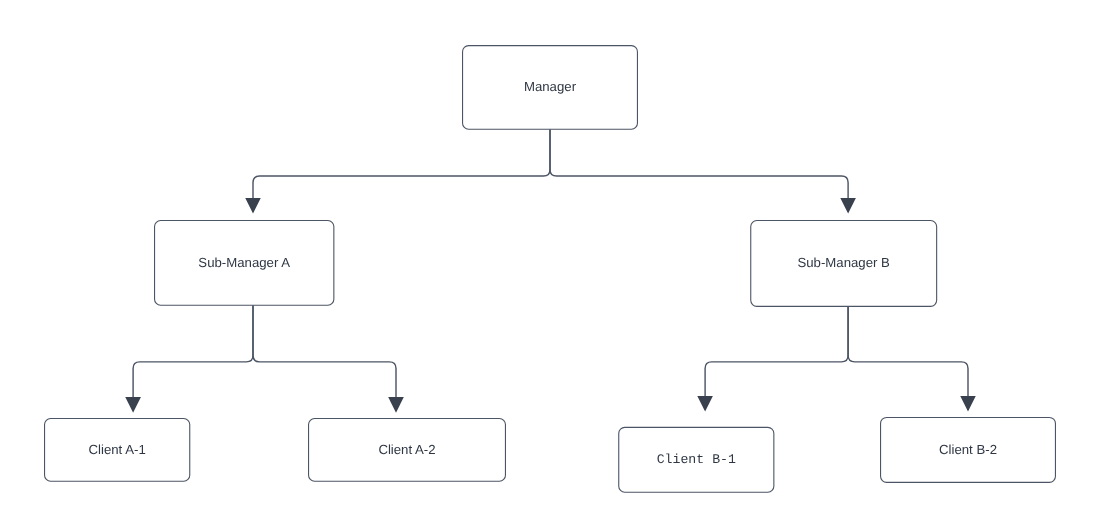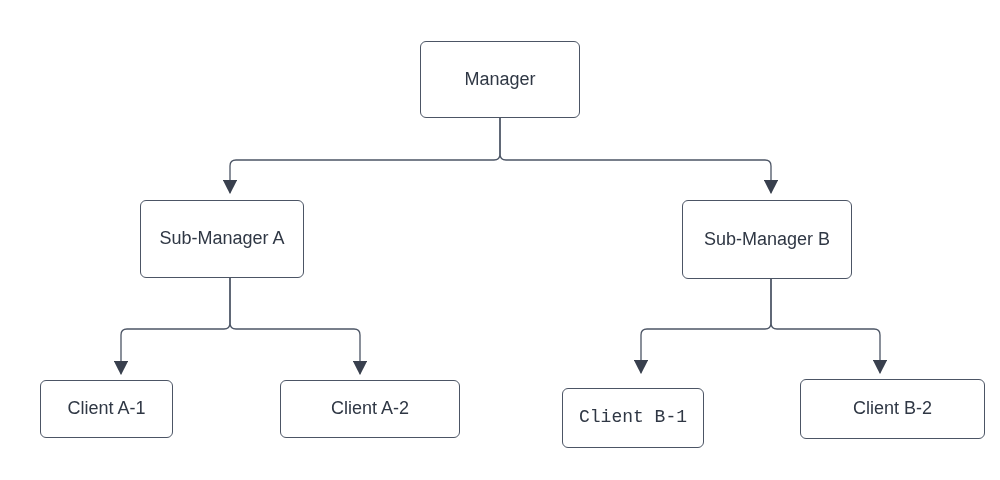--- a/index.html
+++ b/index.html
@@ -31,21 +31,21 @@
   .node {
     position: absolute;
     box-sizing: border-box;
     background: #ffffff;
     border: 1px solid #4c5565;
     border-radius: 6px;
     display: flex;
     align-items: center;
     justify-content: center;
     color: #2f3744;
-    font-size: 18px;
+    font-size: 12px;
     line-height: 1.2;
     text-align: center;
     cursor: default;
   }
   .node .label {
     padding: 0 6px;
     white-space: nowrap;
   }
 </style>
 </head>
@@ -90,17 +90,17 @@
   </div>
 
   <div class="node" style="left:280px; top:380px; width:180px; height:58px;">
     <span class="label">Client A-2</span>
   </div>
 
   <div class="node" style="left:562px; top:388px; width:142px; height:60px;font-family:Liberation Mono, monospace;">
     <span class="label">Client B-1</span>
   </div>
 
-  <div class="node" style="left:800px; top:379px; width:185px; height:60px;">
+  <div class="node" style="left:800px; top:379px; width:160px; height:60px;">
     <span class="label">Client B-2</span>
   </div>
 
 </div>
 
 </body></html>

